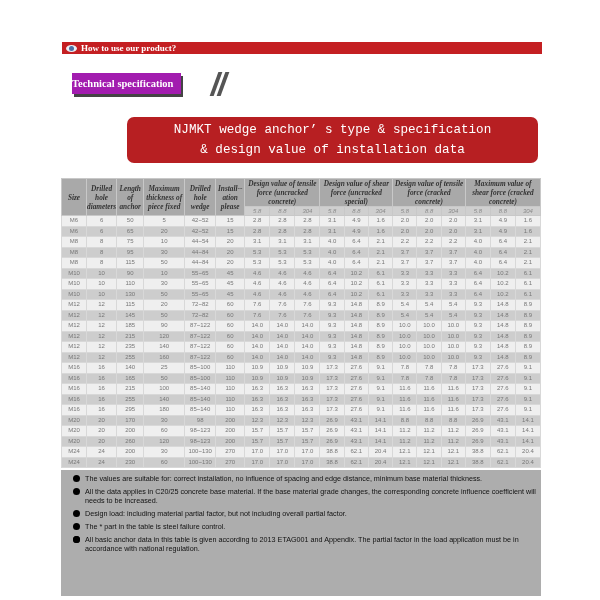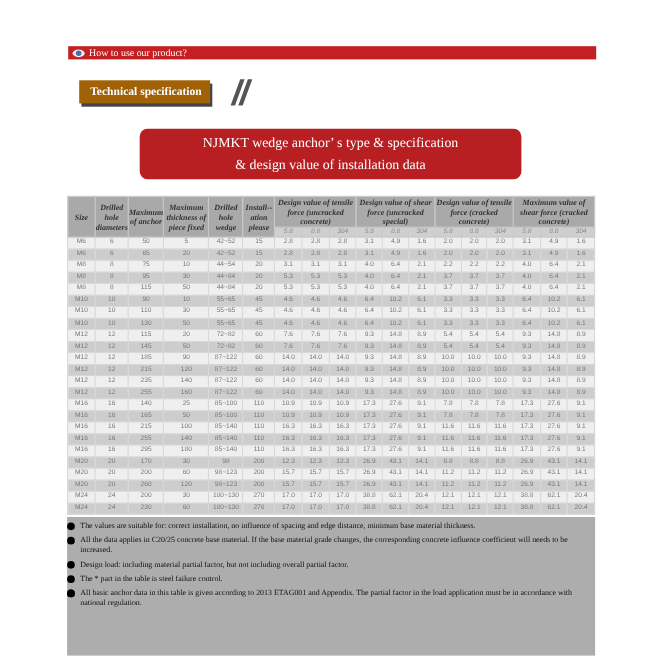--- a/index.html
+++ b/index.html
@@ -1,30 +1,30 @@
 <!DOCTYPE html>
 <html><head>
 <meta charset="utf-8">
 <style>
   html,body{margin:0;padding:0;background:#ffffff;}
   body{width:600px;height:600px;position:relative;overflow:hidden;font-family:"Liberation Serif",serif;}
-  .banner{position:absolute;left:62px;top:42px;width:480px;height:12px;background:#c41f22;color:#fff;font-weight:normal;font-size:9px;line-height:12px;padding-left:4px;box-sizing:border-box;}
+  .banner{position:absolute;left:62px;top:42px;width:480px;height:12px;background:#c41f22;color:#fff;font-weight:bold;font-size:9px;line-height:12px;padding-left:4px;box-sizing:border-box;}
   .banner .eye{display:inline-block;width:11px;height:7px;background:#e9eef5;border-radius:50%;margin-right:4px;vertical-align:-1px;position:relative;}
   .banner .eye:after{content:"";position:absolute;left:3px;top:1px;width:5px;height:5px;background:#4a6fa5;border-radius:50%;}
-  .tab{position:absolute;left:72px;top:73px;height:21px;background:#a16207;color:#fff;font-weight:bold;font-size:10.5px;line-height:21px;padding:0 8px 0 10px;box-shadow:2px 3px 0 #444;}
+  .tab{position:absolute;left:72px;top:73px;height:21px;background:#a21caf;color:#fff;font-weight:bold;font-size:10.5px;line-height:21px;padding:0 8px 0 0;box-shadow:2px 3px 0 #444;}
   .slashes{position:absolute;left:208px;top:72px;width:22px;height:24px;}
   .slashes i{position:absolute;top:0;width:4px;height:24px;background:#555;transform:skewX(-20deg);}
-  .title-box{position:absolute;left:127px;top:117px;width:347px;height:46px;background:#b71f22;border-radius:7px;color:#fff;font-family:Liberation Serif, serif;font-size:12.6px;text-align:center;line-height:20px;padding-top:3px;box-sizing:border-box;}
+  .title-box{position:absolute;left:127px;top:117px;width:411px;height:46px;background:#b71f22;border-radius:7px;color:#fff;font-family:Liberation Mono, monospace;font-size:12.6px;text-align:center;line-height:20px;padding-top:3px;box-sizing:border-box;}
   table.spec{position:absolute;left:61px;top:178px;width:480px;border-collapse:collapse;font-family:"Liberation Sans",sans-serif;color:#777;}
   table.spec th{background:#a9a9a9;color:#333;font-family:"Liberation Serif",serif;font-weight:bold;font-size:7.3px;line-height:9px;border:1px solid #c8c8c8;padding:0;text-align:center;font-style:italic;}
   table.spec th.sub{background:#cfcfcf;color:#8a8a8a;font-family:"Liberation Sans",sans-serif;font-weight:normal;font-size:6px;height:8px;line-height:8px;}
   table.spec td{font-size:6px;height:9.5px;line-height:9.5px;text-align:center;border:1px solid #d8d8d8;padding:0;}
   table.spec tr.odd td{background:#efefef;}
   table.spec tr.even td{background:#cdcdcd;}
-  .notes{position:absolute;left:61px;top:470px;width:480px;height:126px;background:#adadad;color:#111;font-family:Liberation Serif, serif;font-size:7.2px;padding:4px 4px 0 0;box-sizing:border-box;}
+  .notes{position:absolute;left:61px;top:470px;width:480px;height:126px;background:#adadad;color:#111;font-family:Liberation Sans, sans-serif;font-size:7.2px;padding:4px 4px 0 12px;box-sizing:border-box;}
   .note{position:relative;padding-left:12px;line-height:9px;margin-bottom:4px;}
   .note .bullet{position:absolute;left:0;top:1px;width:7px;height:7px;background:#000;border-radius:50%;}
 </style>
 </head>
 <body>
 
 <div class="banner">
   <span class="eye"></span><span>How to use our product?</span>
 </div>
 
@@ -37,21 +37,21 @@
 <div class="title-box">
   <div>NJMKT wedge anchor’ s type &amp; specification</div>
   <div>&amp; design value of installation data</div>
 </div>
 
 <table class="spec">
   <thead>
     <tr>
       <th rowspan="2" style="width:24px">Size</th>
       <th rowspan="2" style="width:26px">Drilled hole diameters</th>
-      <th rowspan="2" style="width:26px">Maximum of anchor</th>
+      <th rowspan="2" style="width:26px">Length of anchor</th>
       <th rowspan="2" style="width:40px">Maximum thickness of piece fixed</th>
       <th rowspan="2" style="width:30px">Drilled hole wedge</th>
       <th rowspan="2" style="width:28px;height:36px">Install--ation please</th>
       <th colspan="3">Design value of tensile force (uncracked concrete)</th>
       <th colspan="3">Design value of shear force (uncracked special)</th>
       <th colspan="3">Design value of tensile force (cracked concrete)</th>
       <th colspan="3">Maximum value of shear force (cracked concrete)</th>
     </tr>
     <tr id="grade-row">
         <th class="sub">5.8</th>

